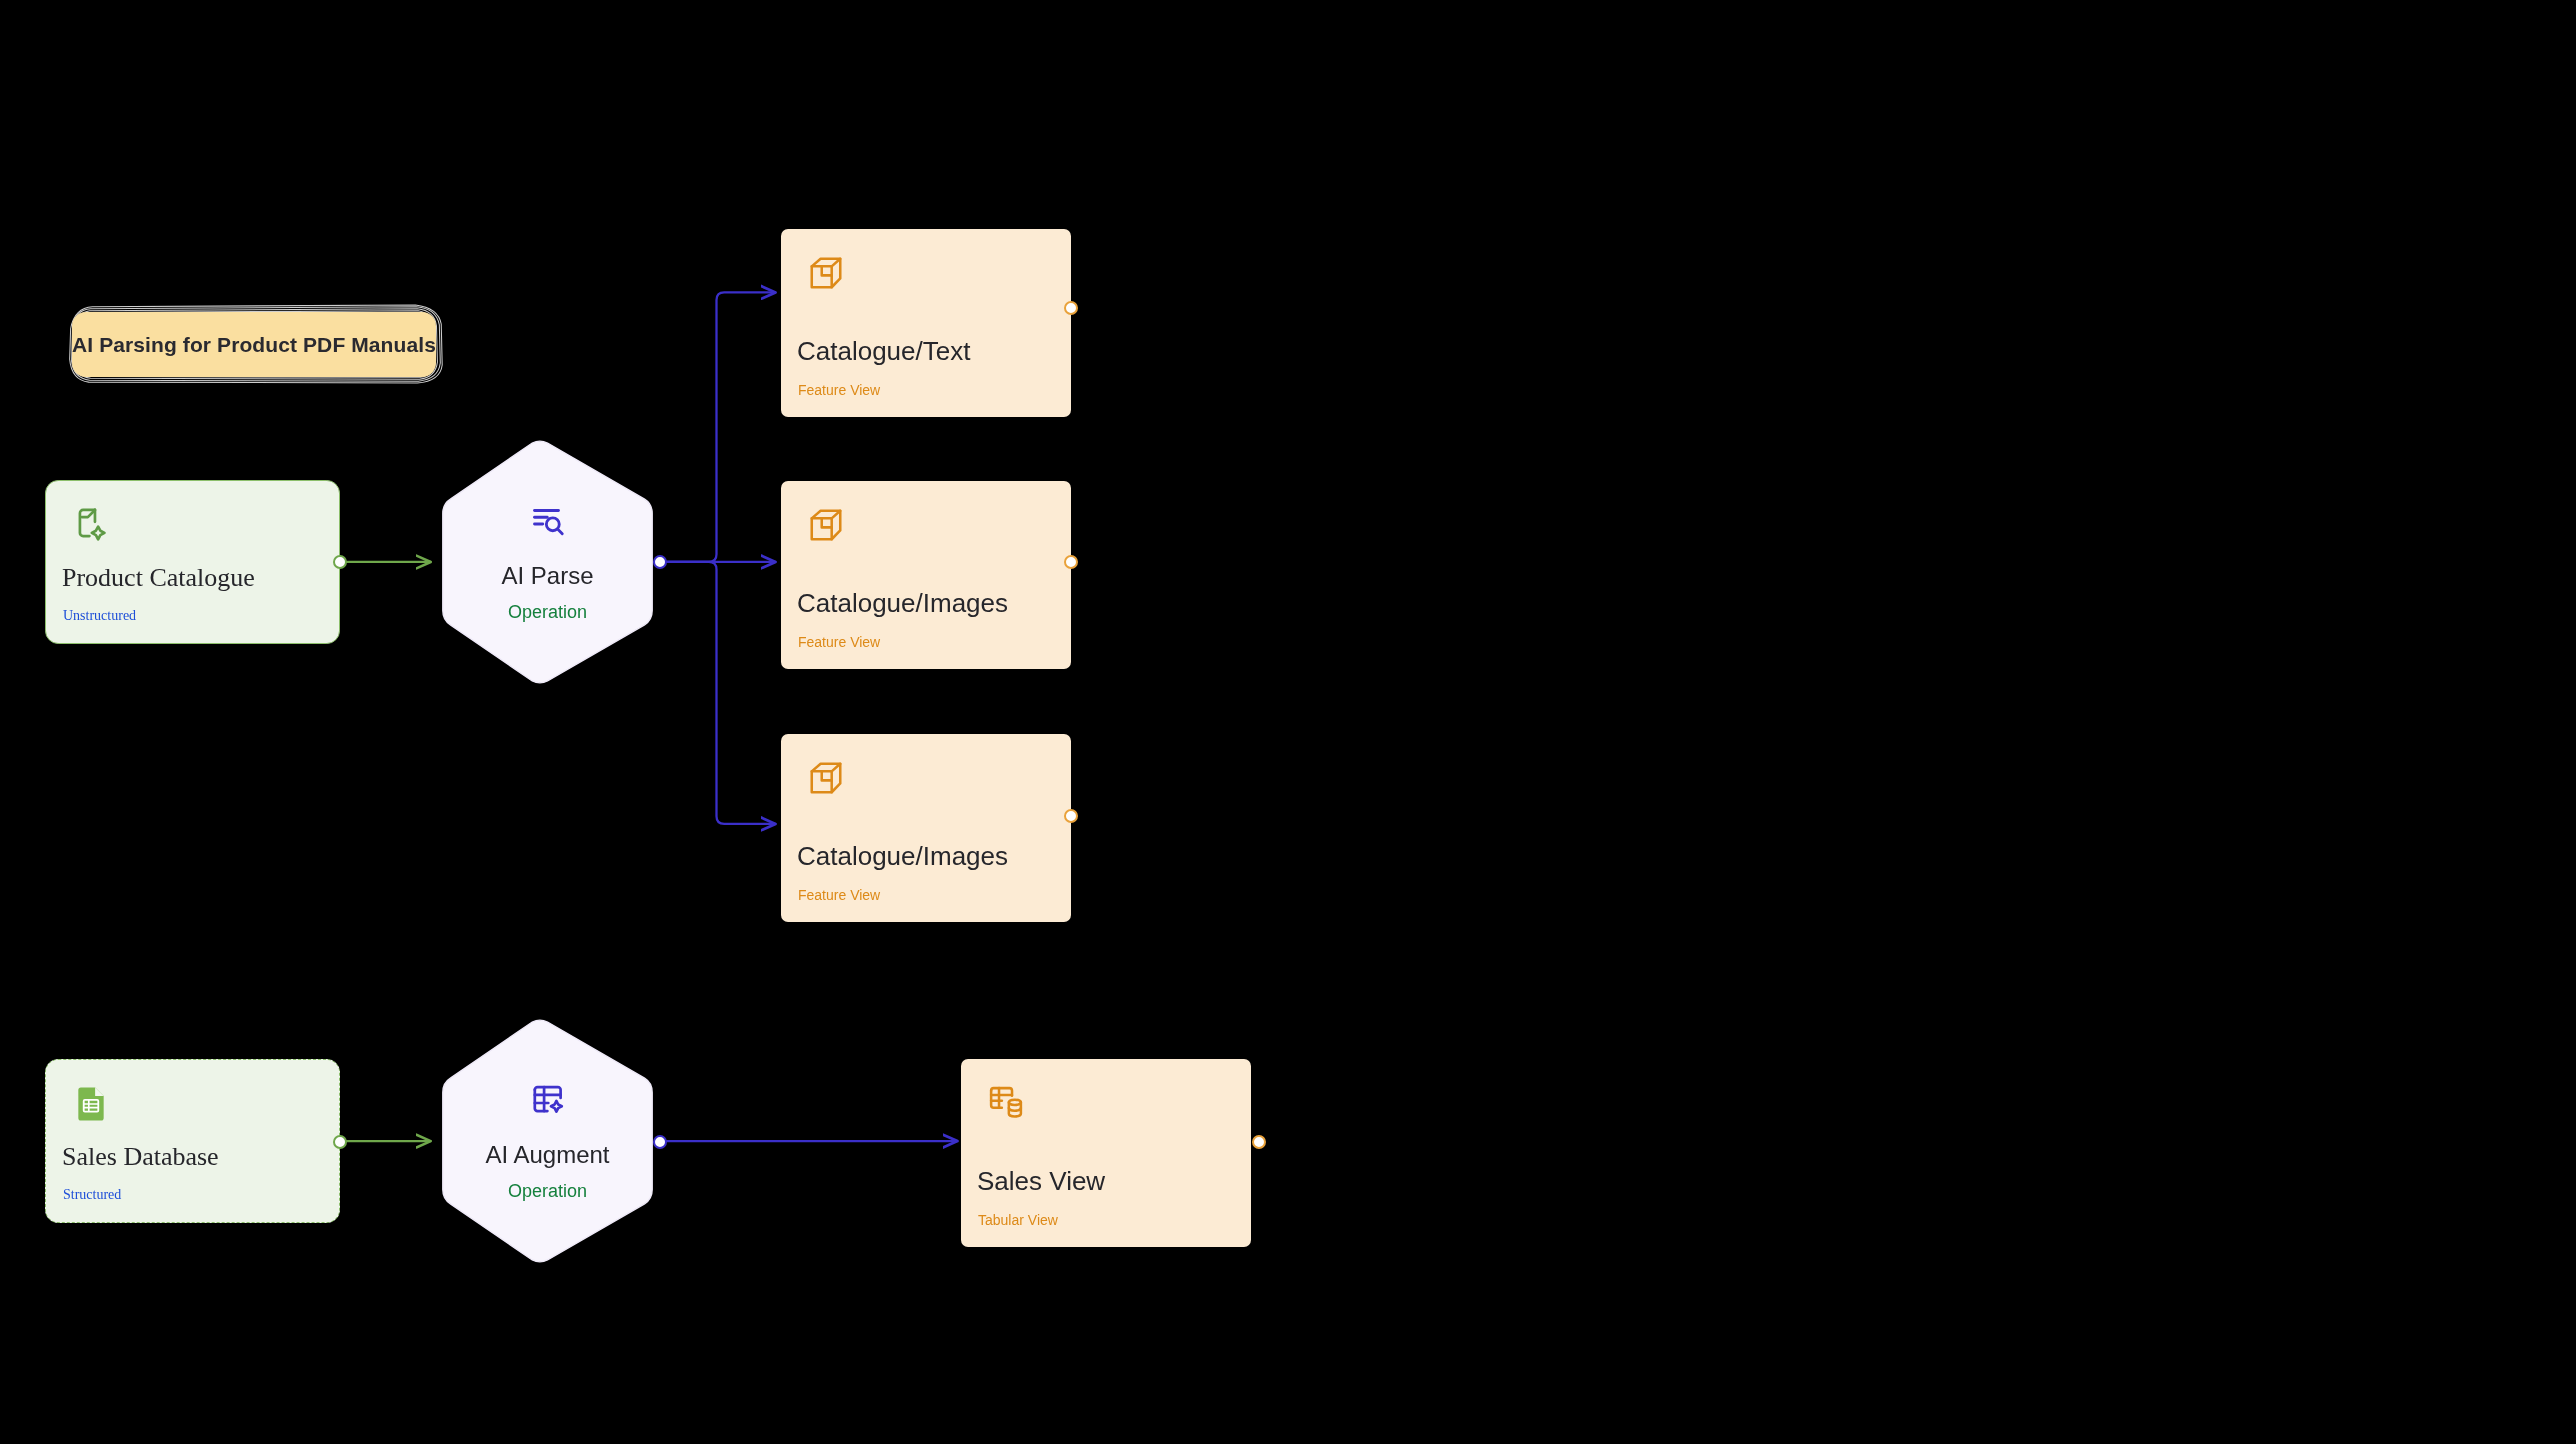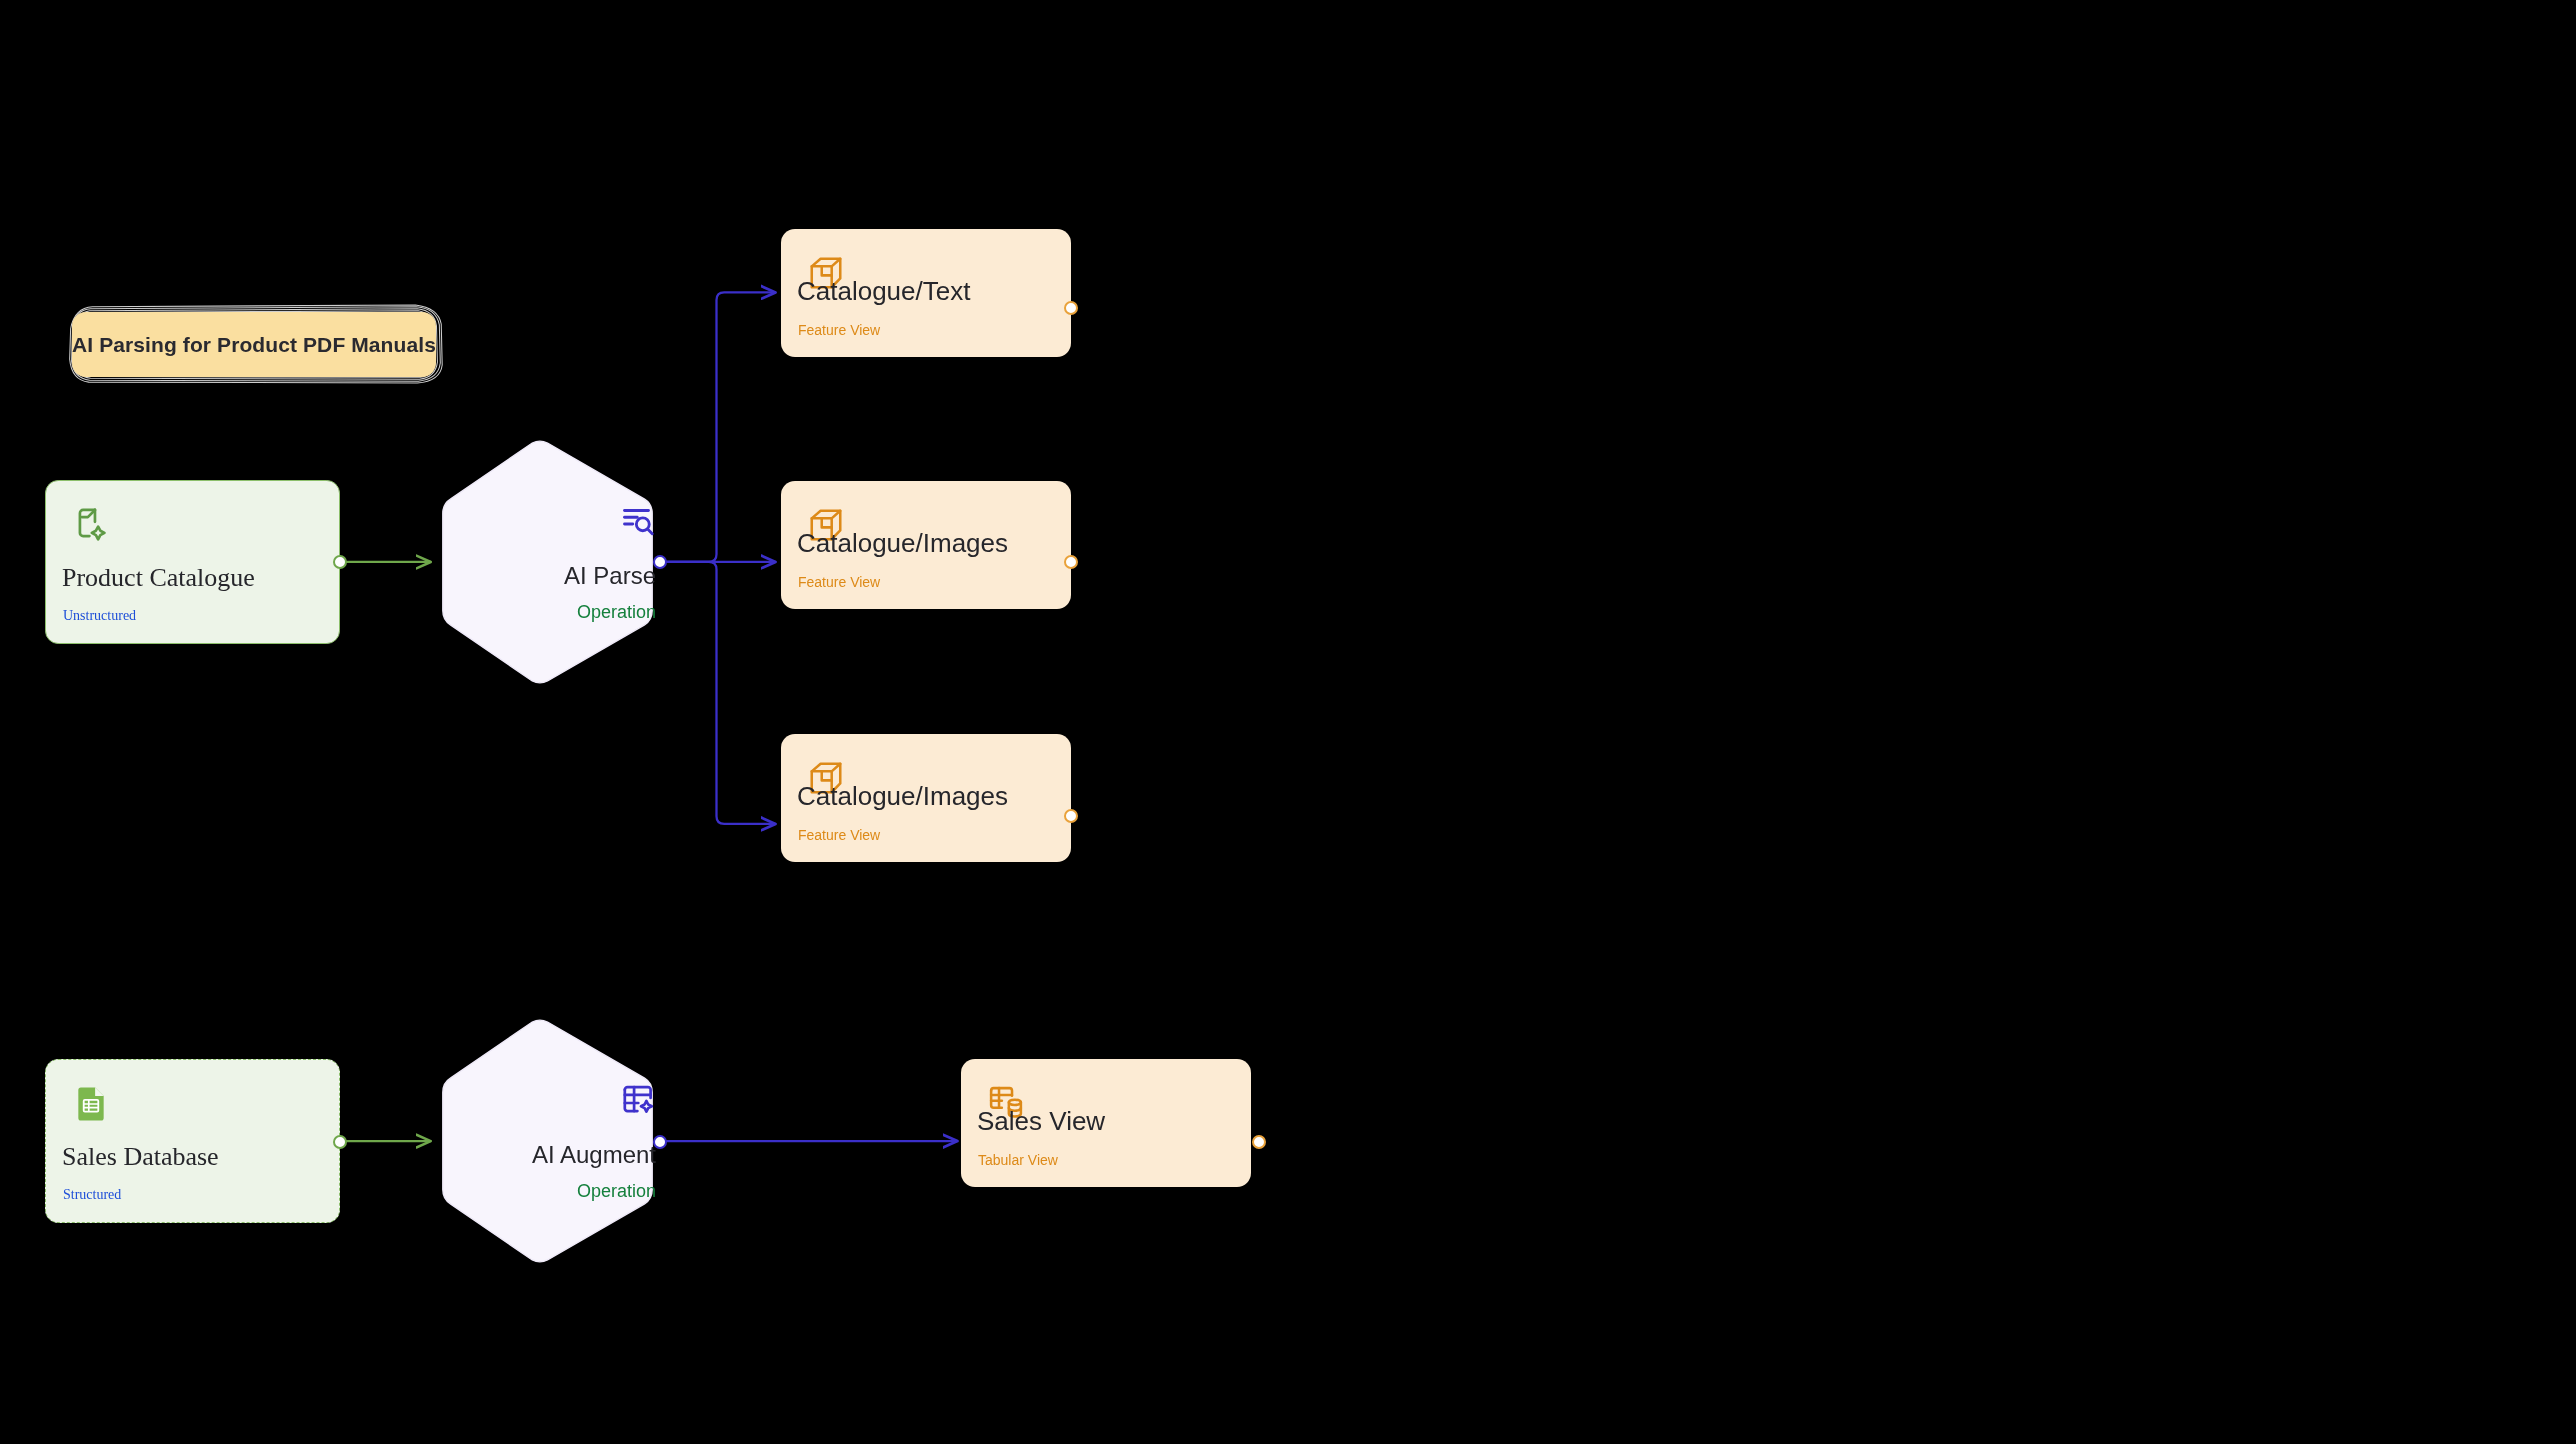--- a/index.html
+++ b/index.html
@@ -114,21 +114,21 @@
     width: 217px;
     height: 246px;
   }
   .hex-content {
     position: absolute;
     left: 0; top: 0;
     width: 217px;
     height: 246px;
     display: flex;
     flex-direction: column;
-    align-items: flex-end;
+    align-items: center;
     justify-content: center;
     gap: 0;
   }
   .hex-icon {
     width: 36px;
     height: 36px;
     margin-bottom: 25px;
   }
   .hex-title {
     font-size: 24px;
@@ -141,22 +141,22 @@
     font-size: 18px;
     color: #15803d;
     white-space: nowrap;
     line-height: 1;
   }
 
   
   .view-node {
     position: absolute;
     width: 290px;
-    height: 128px;
-    border-radius: 14px;
+    height: 188px;
+    border-radius: 7px;
     background: #FCEBD4;
     box-sizing: border-box;
     z-index: 4;
     box-shadow: 0 1px 3.8px rgba(0,0,0,0.35);
   }
   .sub-orange { color: #DD8A18; }
 
   
   .port {
     position: absolute;

